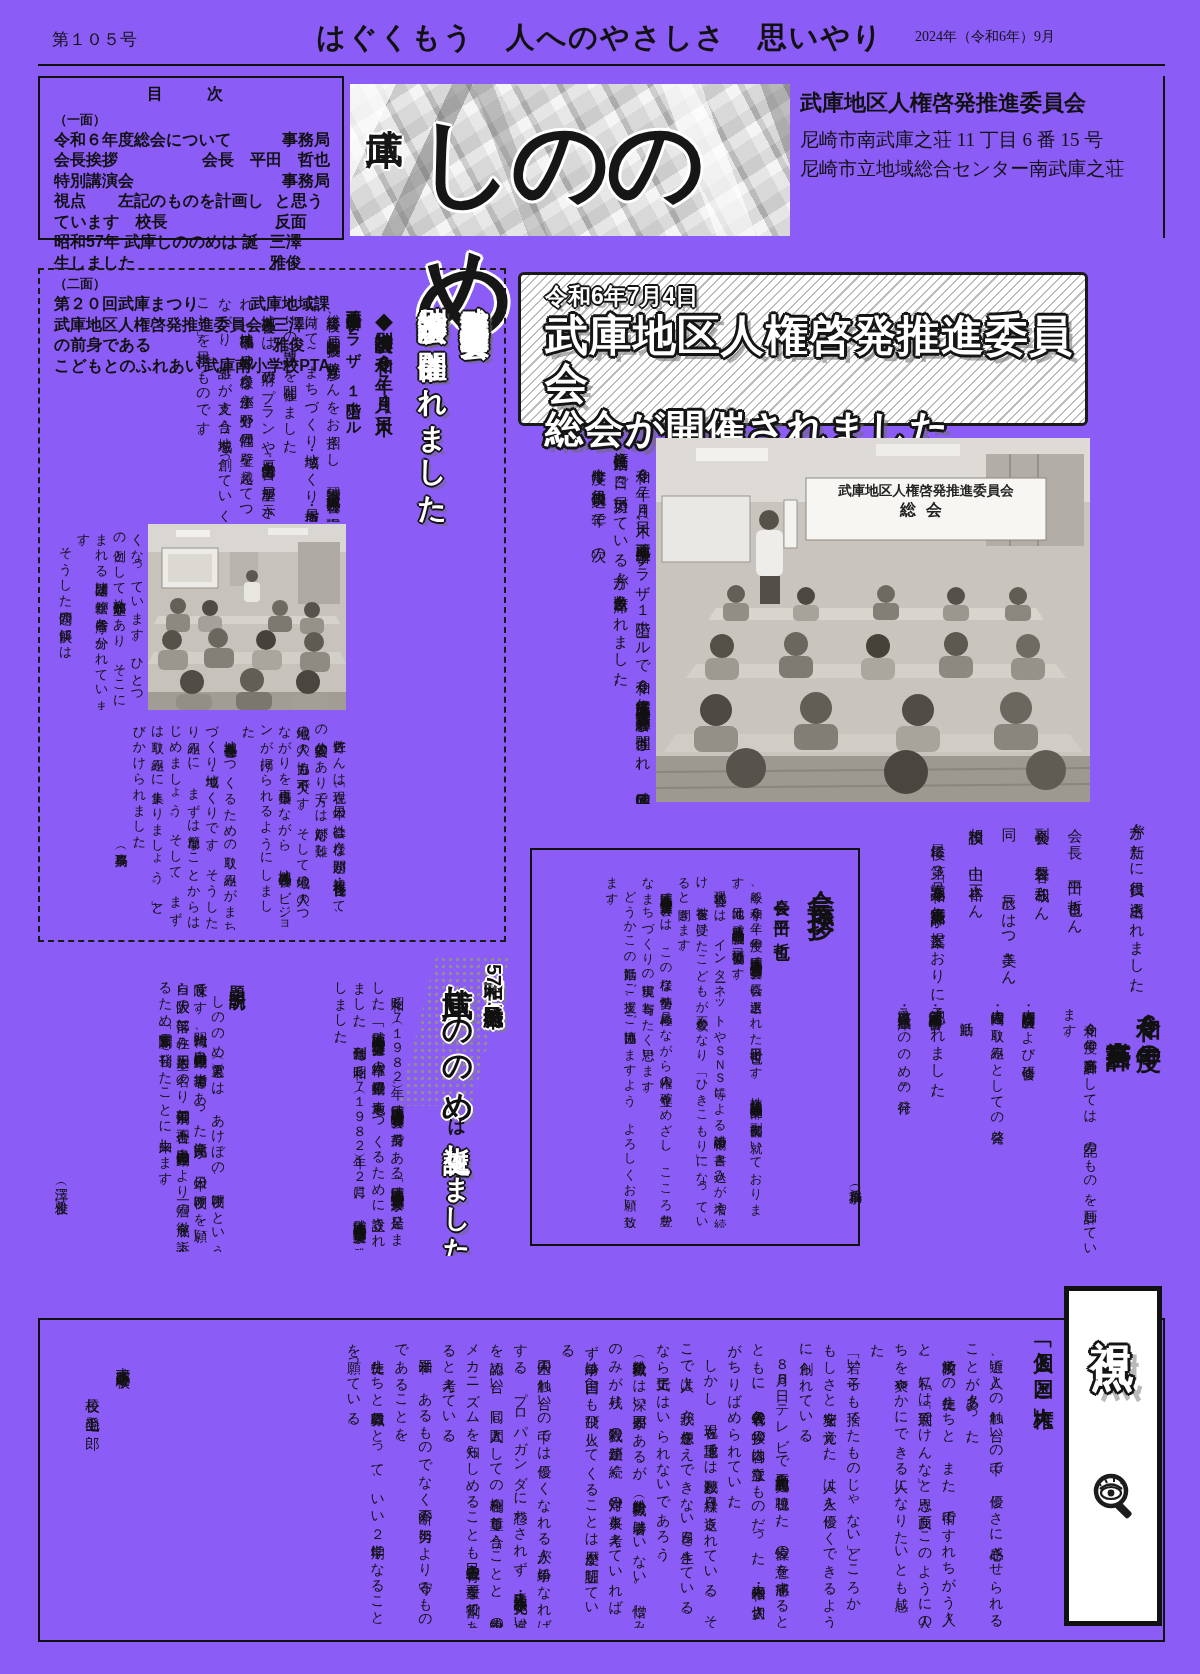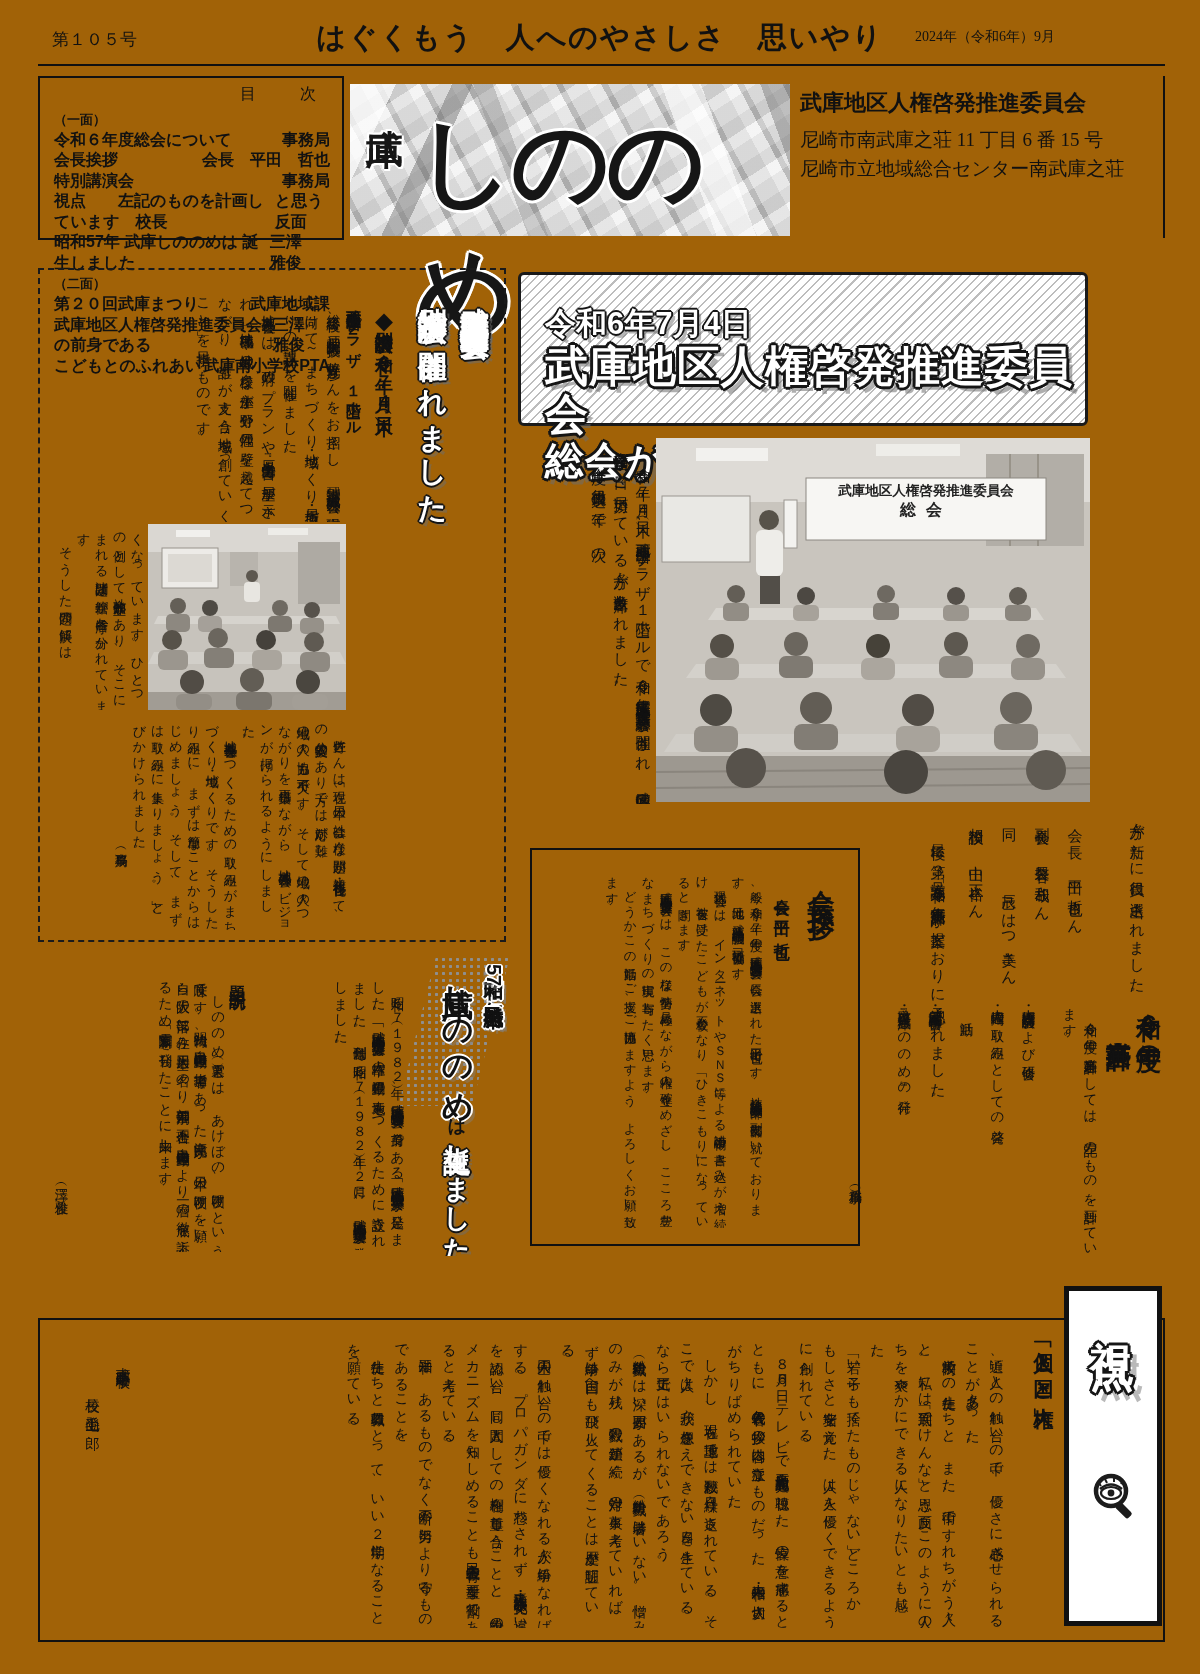--- a/index.html
+++ b/index.html
@@ -1,16 +1,16 @@
 <!DOCTYPE html>
 <html><head>
 <meta charset="utf-8">
 <style>
   html,body{margin:0;padding:0;background:#e8e8e8;}
-  #page{position:relative;width:1200px;height:1674px;background:#a16207;margin:0 auto;
+  #page{position:relative;width:1200px;height:1674px;background:#8b5cf6;margin:0 auto;
         font-family:"Liberation Sans",sans-serif;color:#111;overflow:hidden;}
   .abs{position:absolute;}
   .serif{font-family:"Liberation Serif",serif;}
   .v{writing-mode:vertical-rl;text-orientation:mixed;}
   .pre{white-space:pre-line;}
   .clip{overflow:hidden;}
   
   .bw{color:#fff;font-weight:bold;
       text-shadow:-3px 0 #151515,3px 0 #151515,0 -3px #151515,0 3px #151515,
       -2px -2px #151515,2px -2px #151515,-2px 2px #151515,2px 2px #151515,
@@ -23,21 +23,21 @@
   .bk{color:#111;font-weight:bold;
       text-shadow:-2px 0 #fff,2px 0 #fff,0 -2px #fff,0 2px #fff,
       -1px -1px #fff,1px -1px #fff,-1px 1px #fff,1px 1px #fff,4px 4px 0 rgba(130,130,130,.45);}
   
   .hdr-issue{left:52px;top:28px;font-size:17px;}
   .hdr-slogan{left:280px;top:18px;width:640px;text-align:center;font-size:29px;font-weight:bold;letter-spacing:2px;}
   .hdr-date{left:860px;top:28px;width:250px;text-align:center;font-size:14px;}
   .hdr-rule{left:38px;top:64px;width:1127px;border-top:2px solid #111;}
   
   .toc{left:38px;top:76px;width:306px;height:164px;border:2px solid #111;padding:6px 12px 4px 14px;box-sizing:border-box;}
-  .toc-title{text-align:right;font-size:16px;font-weight:normal;letter-spacing:14px;margin-bottom:6px;}
+  .toc-title{text-align:center;font-size:16px;font-weight:bold;letter-spacing:14px;margin-bottom:6px;}
   .toc-label{font-size:13px;font-weight:bold;margin:2px 0 1px 0;}
   .toc-row{display:flex;justify-content:space-between;font-size:16px;font-weight:bold;line-height:1.28;align-items:flex-end;}
   
   .mast{left:350px;top:84px;width:440px;height:152px;background-color:#d2d2d2;
     background-image:
       linear-gradient(115deg,rgba(255,255,255,.75) 0 9%,transparent 9% 20%,rgba(110,110,110,.45) 20% 24%,transparent 24%),
       linear-gradient(250deg,rgba(90,90,90,.35) 0 6%,transparent 6% 18%,rgba(255,255,255,.65) 18% 26%,transparent 26% 60%,rgba(140,140,140,.4) 60% 64%,transparent 64%),
       repeating-linear-gradient(62deg,rgba(255,255,255,.5) 0 13px,rgba(150,150,150,.35) 13px 19px,rgba(225,225,225,.5) 19px 40px),
       repeating-linear-gradient(-33deg,rgba(205,205,205,.55) 0 17px,rgba(255,255,255,.55) 17px 29px,rgba(120,120,120,.3) 29px 43px);}
   .mast-pre{left:14px;top:16px;font-size:37px;font-weight:bold;line-height:1.05;
@@ -68,21 +68,21 @@
   .bh-wa{font-size:18px;font-weight:bold;color:#111;}
   .bh-sub{font-size:27px;}
   .birth-body{left:252px;top:972px;width:154px;height:278px;font-size:13.5px;line-height:1.4;letter-spacing:1px;}
   .daiji{left:50px;top:972px;width:198px;height:280px;font-size:13.5px;line-height:1.3;letter-spacing:1px;}
   .daiji .t{font-size:16.5px;font-weight:bold;letter-spacing:3px;}
   .birth-sig{left:52px;top:1178px;height:76px;font-size:13.5px;}
   
   .banner{left:518px;top:272px;width:570px;height:154px;border:3px solid #1a1a1a;border-radius:6px;box-sizing:border-box;
      background-image:repeating-linear-gradient(135deg,transparent 0 5px,#bdbdbd 5px 6.5px);
      background-color:#fff;padding:8px 0 0 24px;}
-  .ban-date{font-size:31px;line-height:1.2;margin-top:22px;}
+  .ban-date{font-size:23px;line-height:1.2;}
   .ban-h1{font-size:43px;line-height:1.12;letter-spacing:1px;}
   .ban-h2{font-size:39px;line-height:1.15;letter-spacing:1px;}
   
   .main-b1{left:518px;top:440px;width:136px;height:364px;font-size:15px;line-height:1.48;letter-spacing:1.2px;}
   .main-photo{left:656px;top:438px;width:434px;height:364px;}
   .photo-banner{left:806px;top:478px;width:232px;text-align:center;}
   .pb1{font-size:13.5px;font-weight:bold;color:#222;}
   .pb2{font-size:16px;font-weight:bold;letter-spacing:10px;color:#222;}
   .main-b2{left:1100px;top:812px;width:48px;height:252px;font-size:15px;line-height:1.45;letter-spacing:1.2px;}
   .officers{left:958px;top:816px;width:134px;height:334px;font-size:15px;line-height:2.2;letter-spacing:1.5px;}

